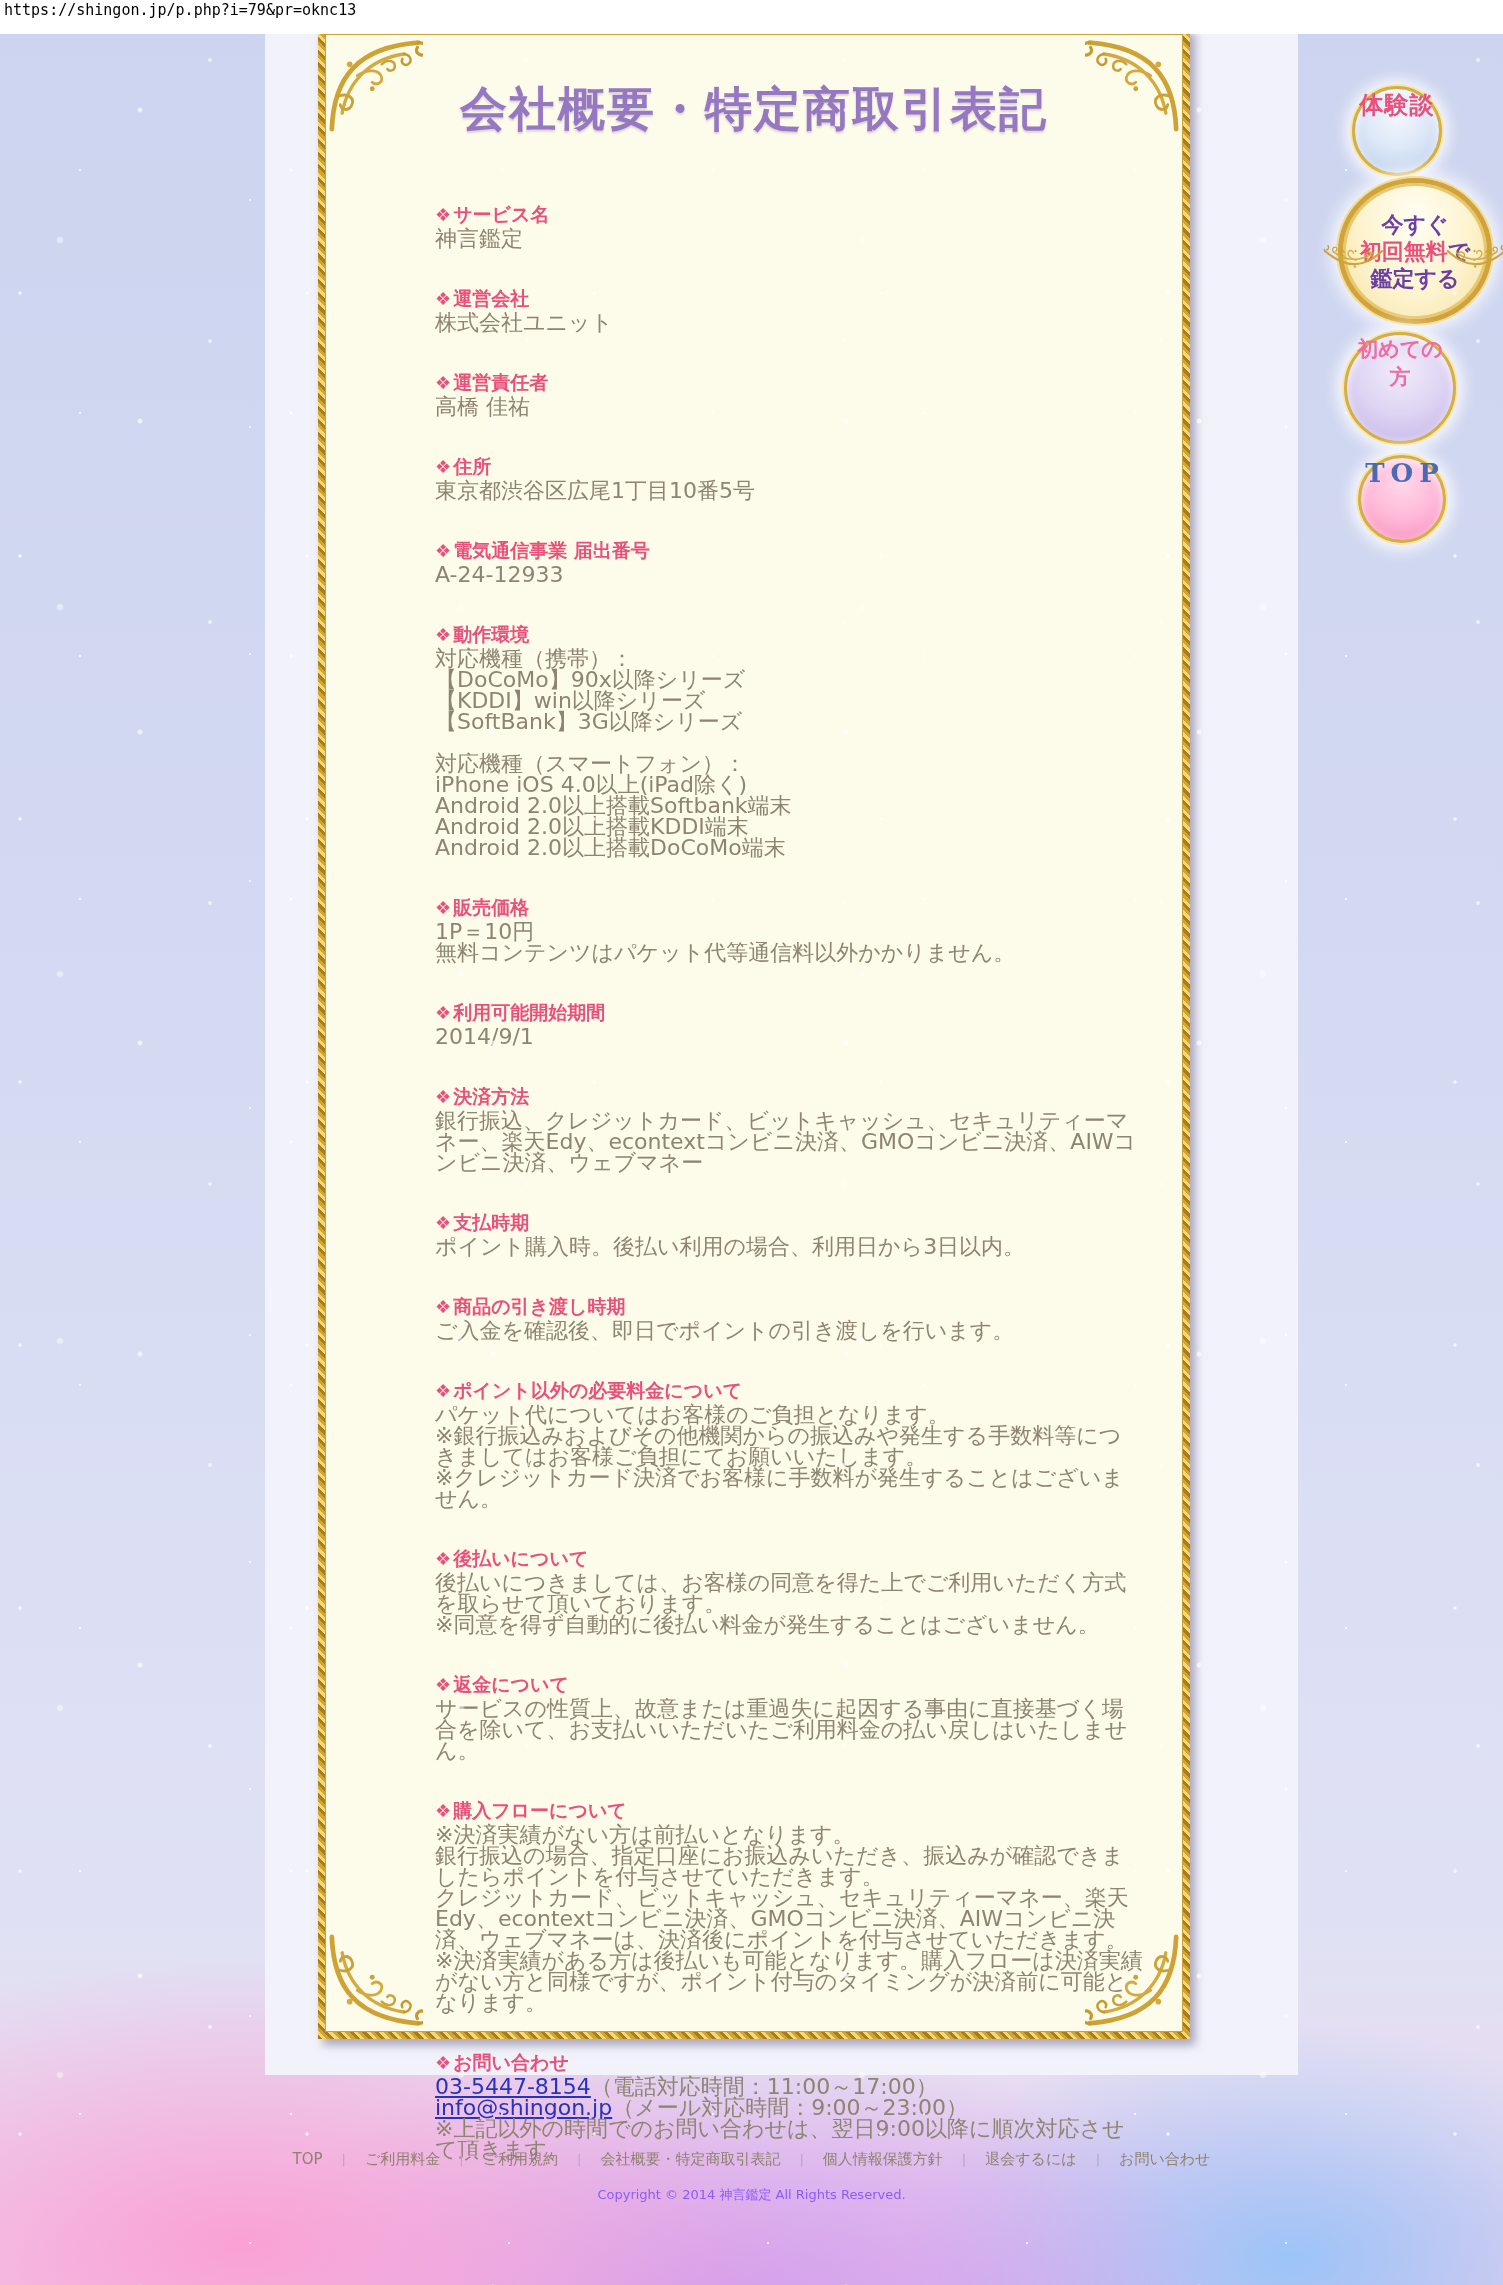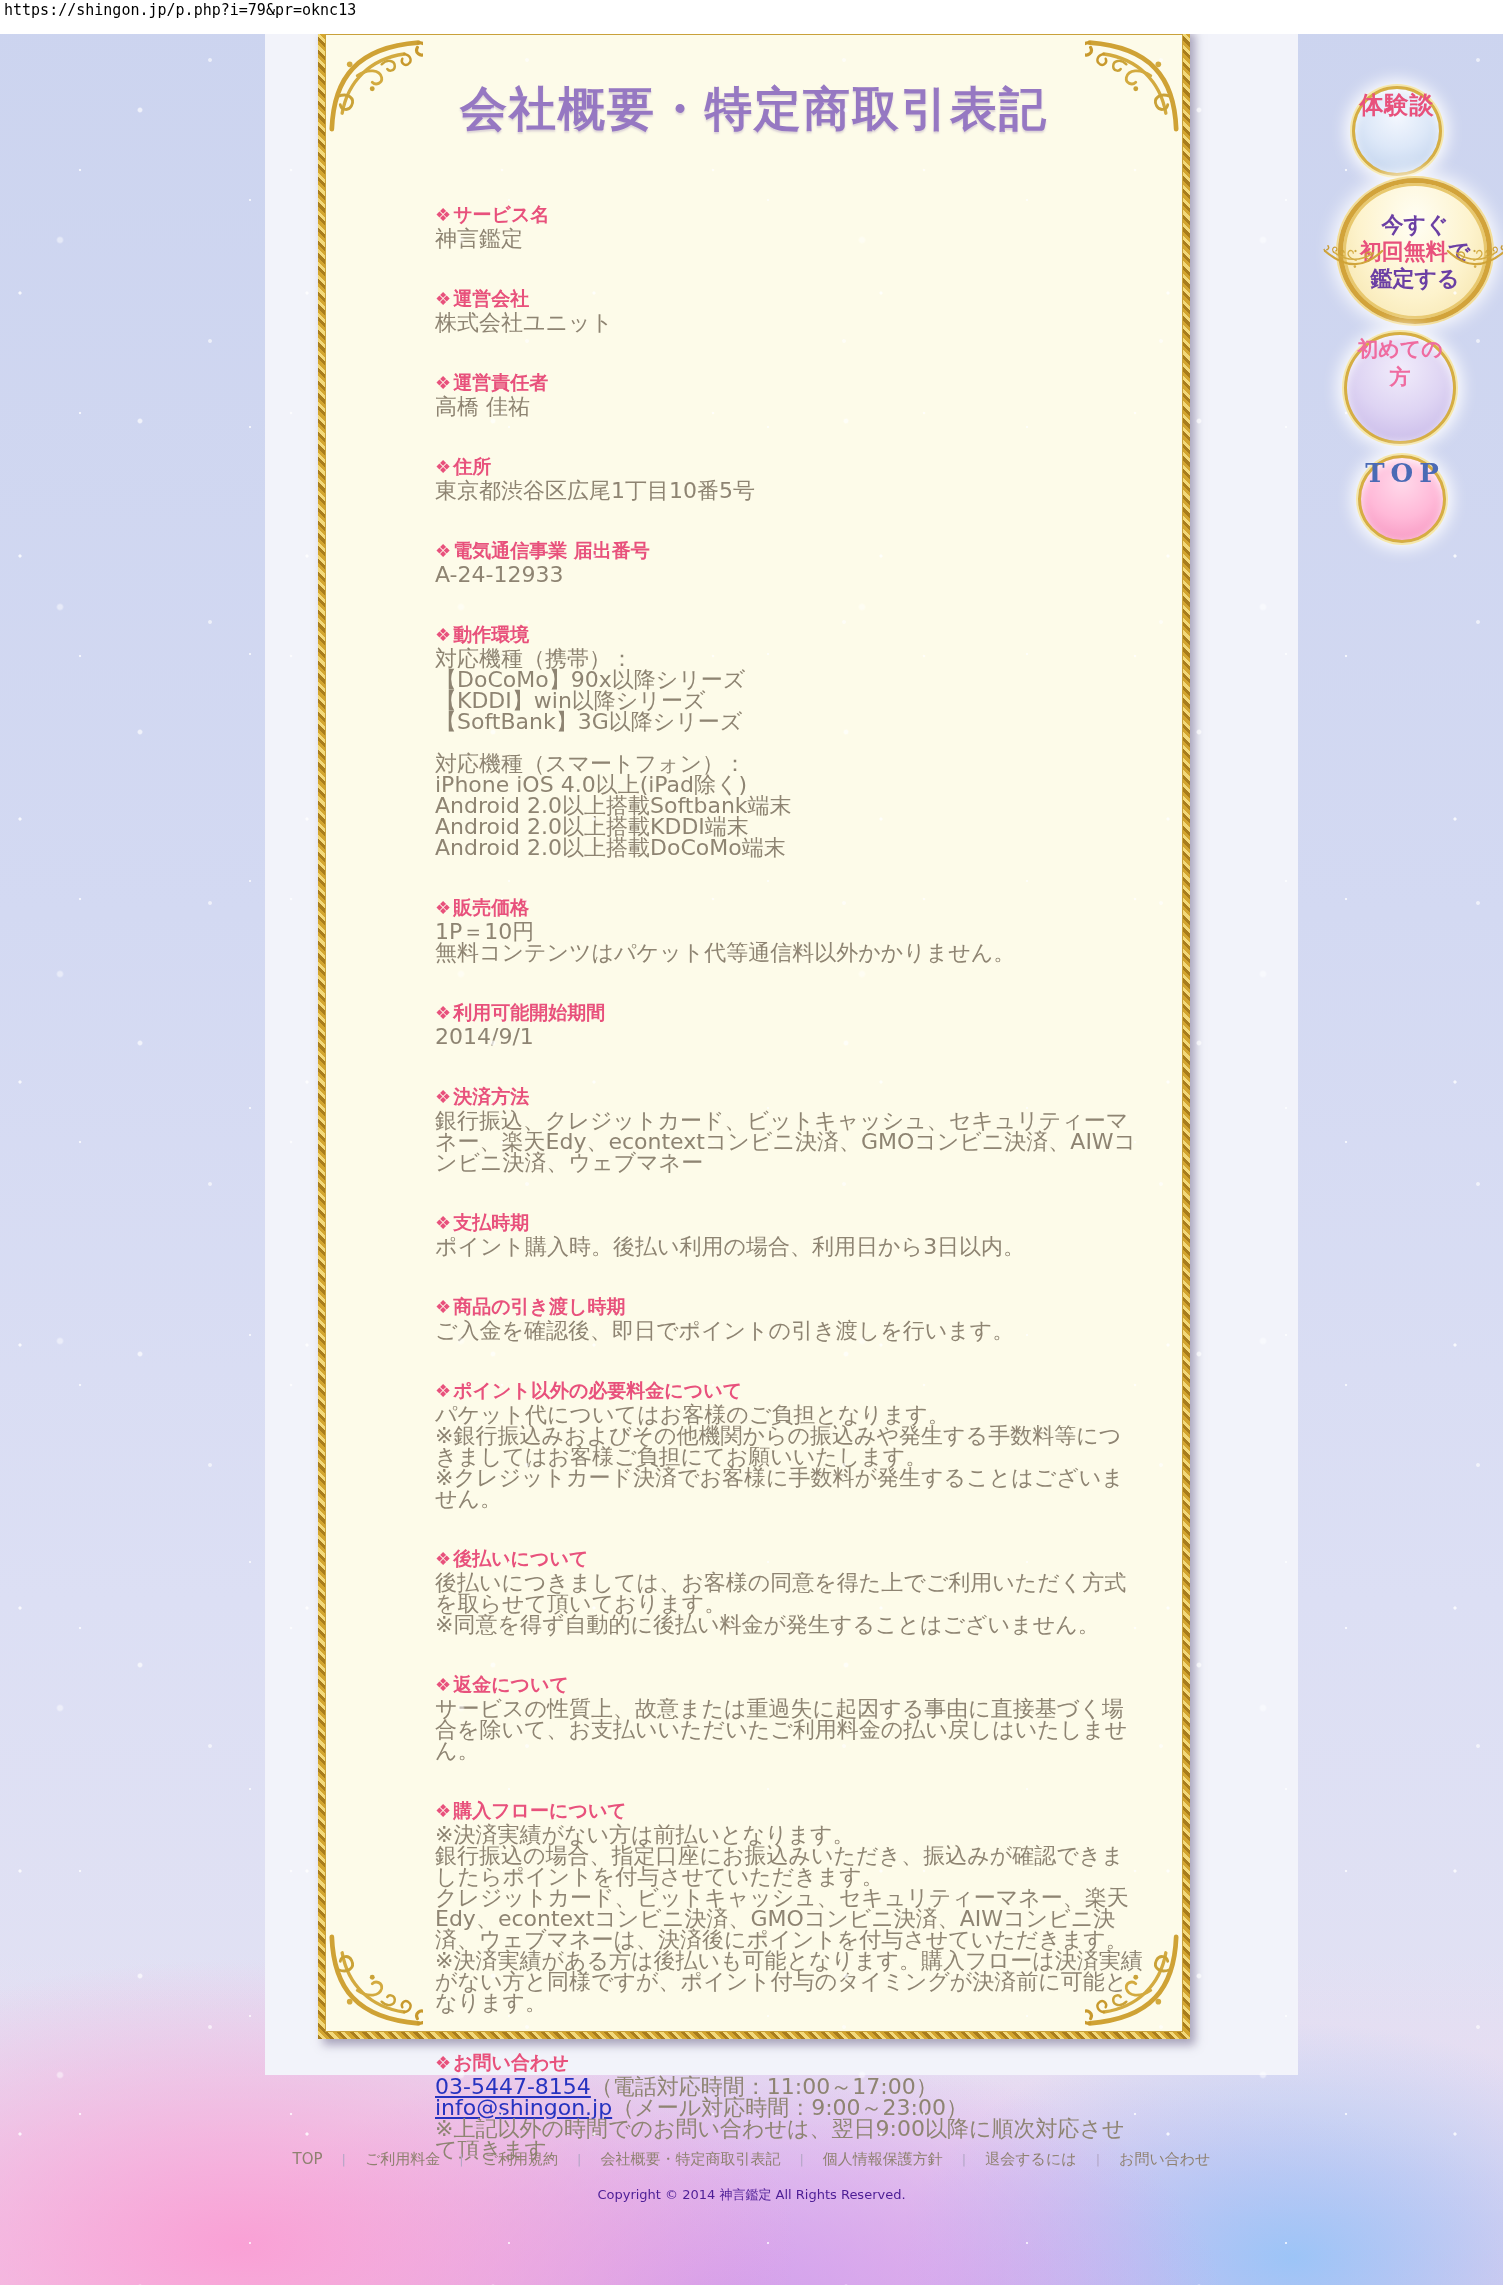--- a/index.html
+++ b/index.html
@@ -105,21 +105,21 @@
     background:radial-gradient(circle at 50% 30%, #ffd9ea 0%, #ffb9d8 50%, #f48cba 100%); }
   .btn-top .circle-label { color:#4a6ab5; font-size:26px; letter-spacing:6px; padding-left:6px; }
   .wing { position:absolute; width:44px; height:44px; opacity:.95; }
   .wing.wl { left:-12px; top:46px; transform:rotate(-135deg); }
   .wing.wr { right:-12px; top:46px; transform:rotate(135deg) scaleX(-1); }
   
   .footer-area { position:absolute; left:0; top:2128px; width:1503px; text-align:center; z-index:6; }
   .footer-nav { font-size:15px; color:#8f8170; }
   .footer-link { color:#8f8170; text-decoration:none; cursor:pointer; }
   .footer-sep { color:#b3a6c5; margin:0 19px; font-size:13px; }
-  .copyright { margin-top:17px; font-size:13px; color:#4c1d95; }
+  .copyright { margin-top:17px; font-size:13px; color:#8b5cf6; }
 </style>
 </head>
 <body>
 
 <svg width="0" height="0" style="position:absolute">
   <defs>
     <g id="swirl" fill="none" stroke="#cfa235" stroke-linecap="round">
       <path d="M3 97 C5 42 30 10 95 5" stroke-width="5"></path>
       <path d="M95 5 c9 0 13 8 7 12 c-5 3 -11 -1 -8 -7" stroke-width="3.4" stroke="#c8992d"></path>
       <path d="M14 80 C20 46 44 22 80 17" stroke-width="3.6" stroke="#d3aa3f"></path>

